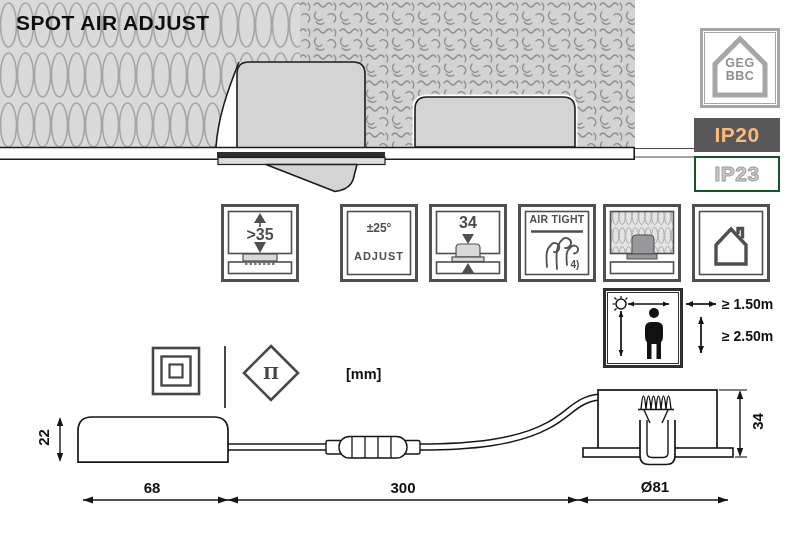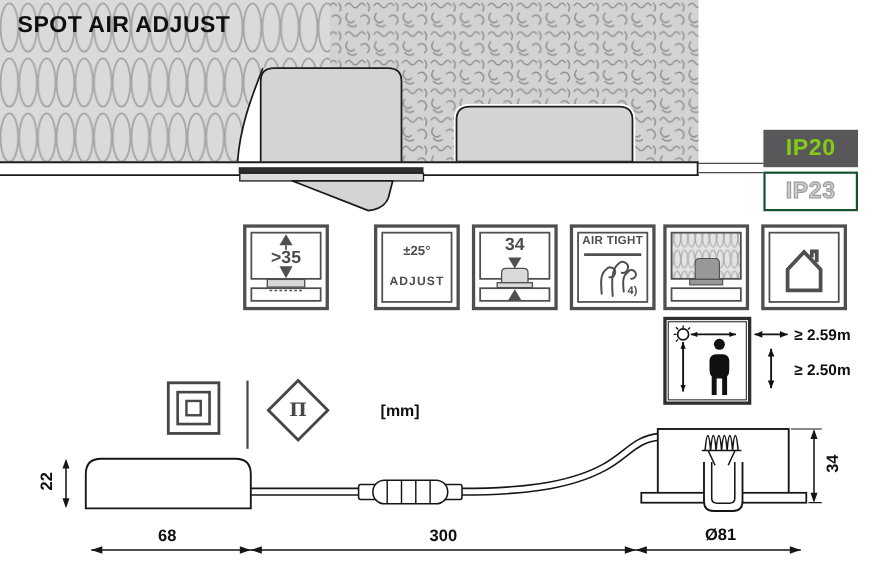--- a/index.html
+++ b/index.html
@@ -6,21 +6,21 @@
   .canvas{position:relative;width:800px;height:534px;background:#fff;overflow:hidden;
           font-family:"Liberation Sans",sans-serif;color:#111;padding-left:47px;}
   .abs{position:absolute;}
   svg{display:block;}
   .title{left:16px;top:11px;font-size:21px;font-weight:bold;letter-spacing:.4px;color:#0f0f0f;white-space:nowrap;}
   
   .bbc{left:700px;top:28px;width:80px;height:80px;border:3px solid #a6a6a6;box-sizing:border-box;}
   .bbc-inner{position:absolute;inset:1px;border:1px solid #a6a6a6;}
   .bbc-line{position:absolute;left:0;width:74px;text-align:center;font-weight:bold;font-size:12.5px;
             color:#8f8f92;letter-spacing:.5px;}
-  .ip-top{left:694px;top:118px;width:86px;height:34px;background:#58585a;color:#84cc16;font-size:21px;
+  .ip-top{left:694px;top:118px;width:86px;height:34px;background:#58585a;color:#fdba74;font-size:21px;
           font-weight:bold;display:flex;align-items:center;justify-content:center;letter-spacing:.5px;}
   .ip-bottom{left:694px;top:156px;width:86px;height:36px;border:2px solid #14532d;box-sizing:border-box;
           color:#cbcbcb;-webkit-text-stroke:1px #9c9c9e;font-size:21px;font-weight:bold;display:flex;
           align-items:center;justify-content:center;letter-spacing:.5px;}
   
   .tile{position:absolute;top:204px;width:78px;height:78px;border:3px solid #4f4f52;box-sizing:border-box;}
   .p1{left:42px}.p2{left:131px}.p3{left:221px}.p4{left:340px}.p5{left:429px}.p6{left:518px}.p7{left:603px}.p8{left:692px}
   .tl{position:absolute;left:0;width:72px;text-align:center;font-weight:bold;color:#4d4d50;white-space:nowrap;}
   
   .clear-panel{left:603px;top:288px;width:80px;height:80px;border:3px solid #2e2e30;box-sizing:border-box;}
@@ -85,20 +85,28 @@
       <path d="M266,164.5 L357,164.5 L353,180 Q350,188 340,190.5 L335,191.5 Z" fill="#d4d4d4" stroke="#1c1c1c" stroke-width="1.6" stroke-linejoin="round"></path>
     </g>
     <g>
       <line x1="635" y1="148.5" x2="694" y2="148.5" stroke="#4a4a4a" stroke-width="1.2"></line>
       <line x1="635" y1="157" x2="694" y2="157" stroke="#4a4a4a" stroke-width="1.2"></line>
     </g>
   </svg>
 
   <div class="abs title">SPOT AIR ADJUST</div>
 
+  <div class="abs bbc">
+    <div class="bbc-inner"></div>
+    <svg class="abs" style="left:0;top:0" width="74" height="74" viewBox="0 0 74 74">
+      <path d="M37,8 L62,33 V64 H12 V33 Z" fill="none" stroke="#a6a6a6" stroke-width="5" stroke-linejoin="miter"></path>
+    </svg>
+    <span class="bbc-line" style="top:25px">GEG</span>
+    <span class="bbc-line" style="top:38px">BBC</span>
+  </div>
   <div class="abs ip-top">IP20</div>
   <div class="abs ip-bottom">IP23</div>
 
 
 
   <div class="tile p3">
     <svg class="abs" style="left:0;top:0" width="72" height="72" viewBox="0 0 72 72">
       <rect x="4.5" y="4.5" width="63" height="42" fill="none" stroke="#4f4f52" stroke-width="1.6"></rect>
       <rect x="4.5" y="55" width="63" height="11.5" fill="none" stroke="#4f4f52" stroke-width="1.6"></rect>
       <path d="M30,16 L42,16 L36,6 Z" fill="#4f4f52"></path>
@@ -193,21 +201,21 @@
         <circle cx="45" cy="19" r="5"></circle>
         <path d="M38,65 V48 Q36,47 36,41 V34 Q36,28.5 42,28 H48 Q54,28.5 54,34 V41 Q54,47 52,48 V65 H47.5 V50 H42.5 V65 Z"></path>
       </g>
     </svg>
   </div>
   <svg class="abs" style="left:684px;top:298px" width="34" height="12" viewBox="0 0 34 12">
     <line x1="2" y1="6" x2="32" y2="6" stroke="#111" stroke-width="1.7"></line>
     <path d="M2,6 L9,3 L9,9 Z" fill="#111"></path>
     <path d="M32,6 L25,3 L25,9 Z" fill="#111"></path>
   </svg>
-  <span class="clr-label" style="left:722px;top:296px">≥ 2.59m</span>
+  <span class="clr-label" style="left:722px;top:296px">≥ 1.50m</span>
   <svg class="abs" style="left:695px;top:315px" width="12" height="40" viewBox="0 0 12 40">
     <line x1="6" y1="2" x2="6" y2="38" stroke="#111" stroke-width="1.7"></line>
     <path d="M6,2 L3,9 L9,9 Z" fill="#111"></path>
     <path d="M6,38 L3,31 L9,31 Z" fill="#111"></path>
   </svg>
   <span class="clr-label" style="left:722px;top:328px">≥ 2.50m</span>
 
   <svg class="abs" style="left:151px;top:346px" width="50" height="50" viewBox="0 0 50 50">
     <rect x="2" y="2" width="46" height="46" fill="none" stroke="#47474a" stroke-width="2.6"></rect>
     <rect x="10.5" y="10.5" width="29" height="29" fill="none" stroke="#47474a" stroke-width="2.4"></rect>

